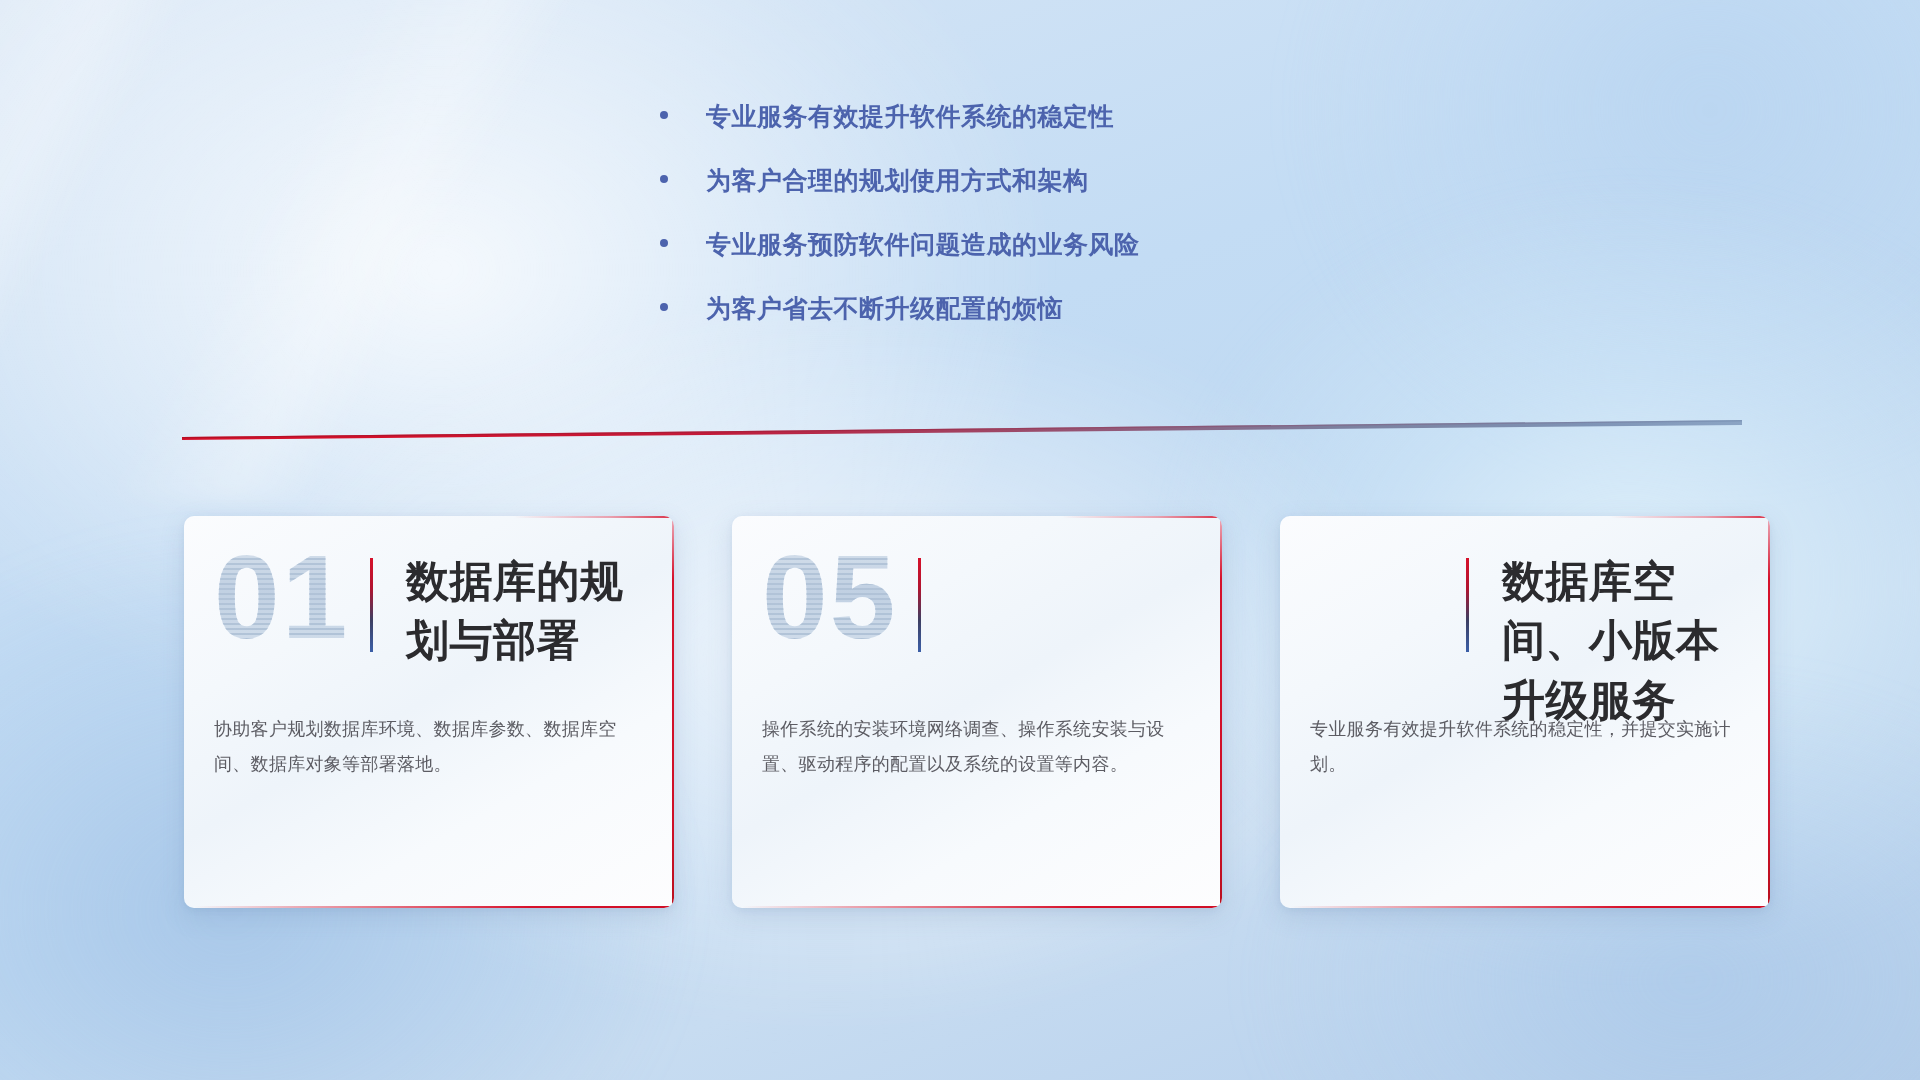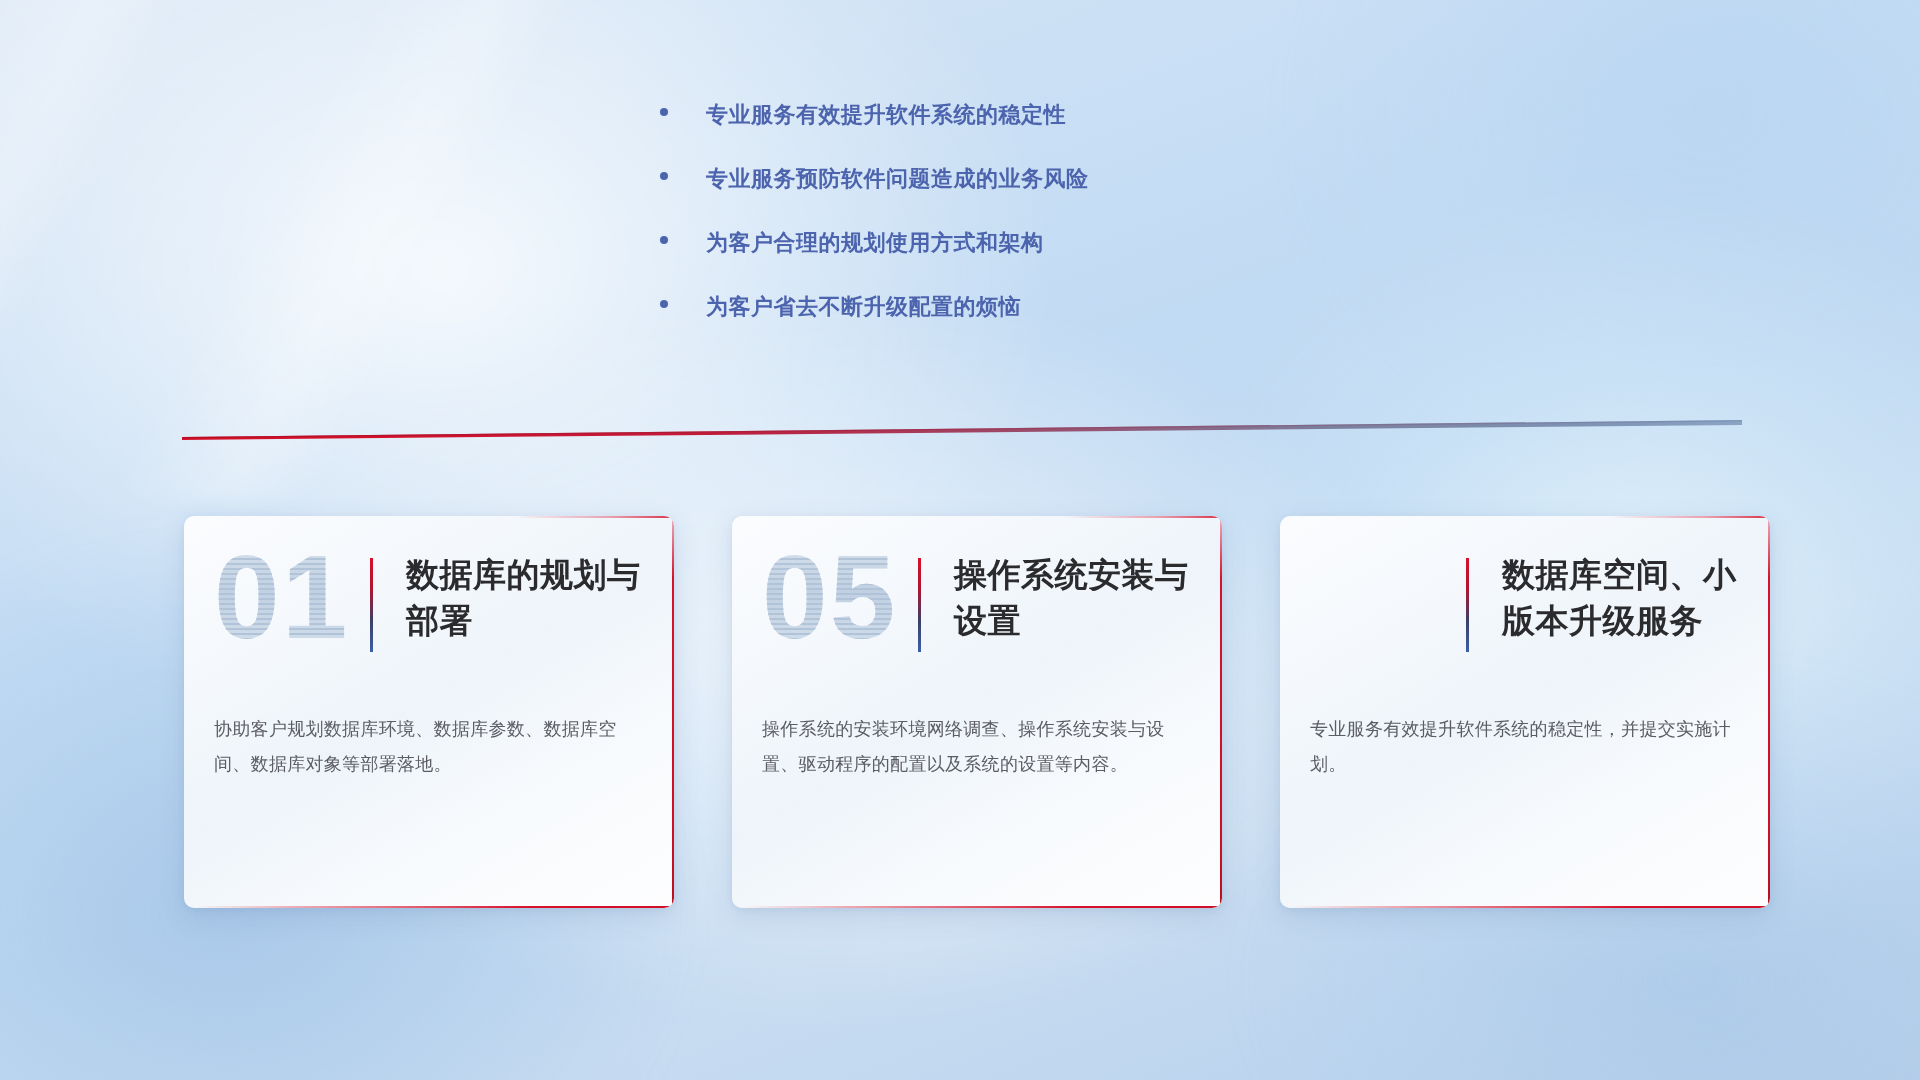--- a/index.html
+++ b/index.html
@@ -115,21 +115,21 @@
   .bullet-dot {
     width: 8px; height: 8px;
     border-radius: 50%;
     background: #4c63ad;
     margin-right: 38px;
     flex: 0 0 auto;
     position: relative;
     top: -6px;
   }
   .bullet-text {
-    font-size: 22px;
+    font-size: 25px;
     font-weight: 700;
     color: #4c63ad;
     letter-spacing: 0.5px;
     line-height: 1;
     white-space: nowrap;
   }
 
   
   .divider-wrap {
     position: absolute;
@@ -243,21 +243,21 @@
         #d6112b 0%,
         #b21430 32%,
         #3d3f62 66%,
         #3b5fa8 100%);
   }
   .card-title {
     position: absolute;
     left: 222px;
     top: 36px;
     width: 250px;
-    font-size: 33px;
+    font-size: 43px;
     font-weight: 700;
     line-height: 1.38;
     color: #2b2b2e;
     letter-spacing: 0.5px;
   }
 
   .card-body {
     position: absolute;
     left: 30px;
     right: 28px;
@@ -284,26 +284,26 @@
 
 <div class="bullets">
 
   <div class="bullet-row">
     <span class="bullet-dot"></span>
     <span class="bullet-text">专业服务有效提升软件系统的稳定性</span>
   </div>
 
   <div class="bullet-row">
     <span class="bullet-dot"></span>
-    <span class="bullet-text">专业服务预防软件问题造成的业务风险</span>
+    <span class="bullet-text">为客户合理的规划使用方式和架构</span>
   </div>
 
   <div class="bullet-row">
     <span class="bullet-dot"></span>
-    <span class="bullet-text">为客户合理的规划使用方式和架构</span>
+    <span class="bullet-text">专业服务预防软件问题造成的业务风险</span>
   </div>
 
   <div class="bullet-row">
     <span class="bullet-dot"></span>
     <span class="bullet-text">为客户省去不断升级配置的烦恼</span>
   </div>
 
 </div>
 
 <div class="divider-wrap">
@@ -346,21 +346,20 @@
   </div>
 
   <div class="card">
     <div class="card-accent-topright"></div>
     <div class="card-accent-right"></div>
     <div class="card-accent-bottom"></div>
 
     <div class="card-head">
       <div class="ghost-num">05</div>
       <div class="title-bar"></div>
-      <div class="card-title">操作系统安装与设置</div>
     </div>
 
     <div class="card-body">操作系统的安装环境网络调查、操作系统安装与设置、驱动程序的配置以及系统的设置等内容。</div>
   </div>
 
   <div class="card">
     <div class="card-accent-topright"></div>
     <div class="card-accent-right"></div>
     <div class="card-accent-bottom"></div>
 

